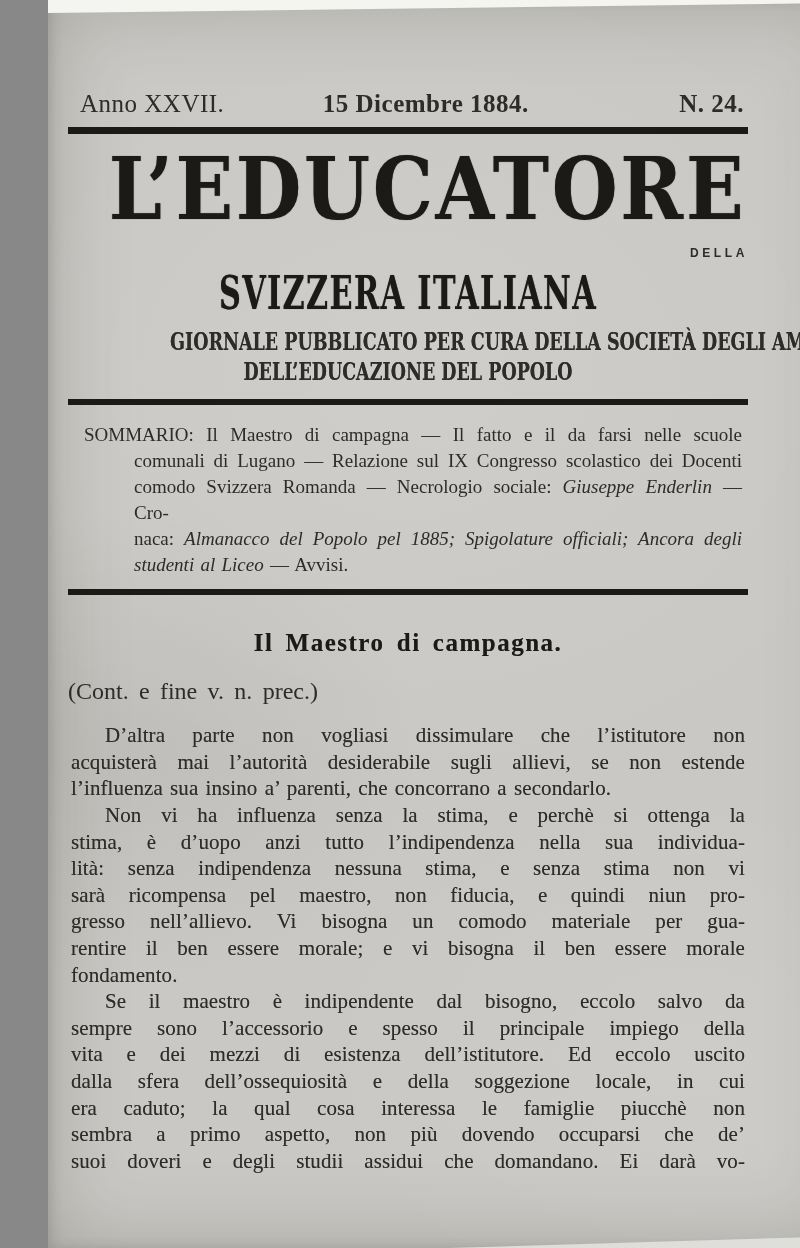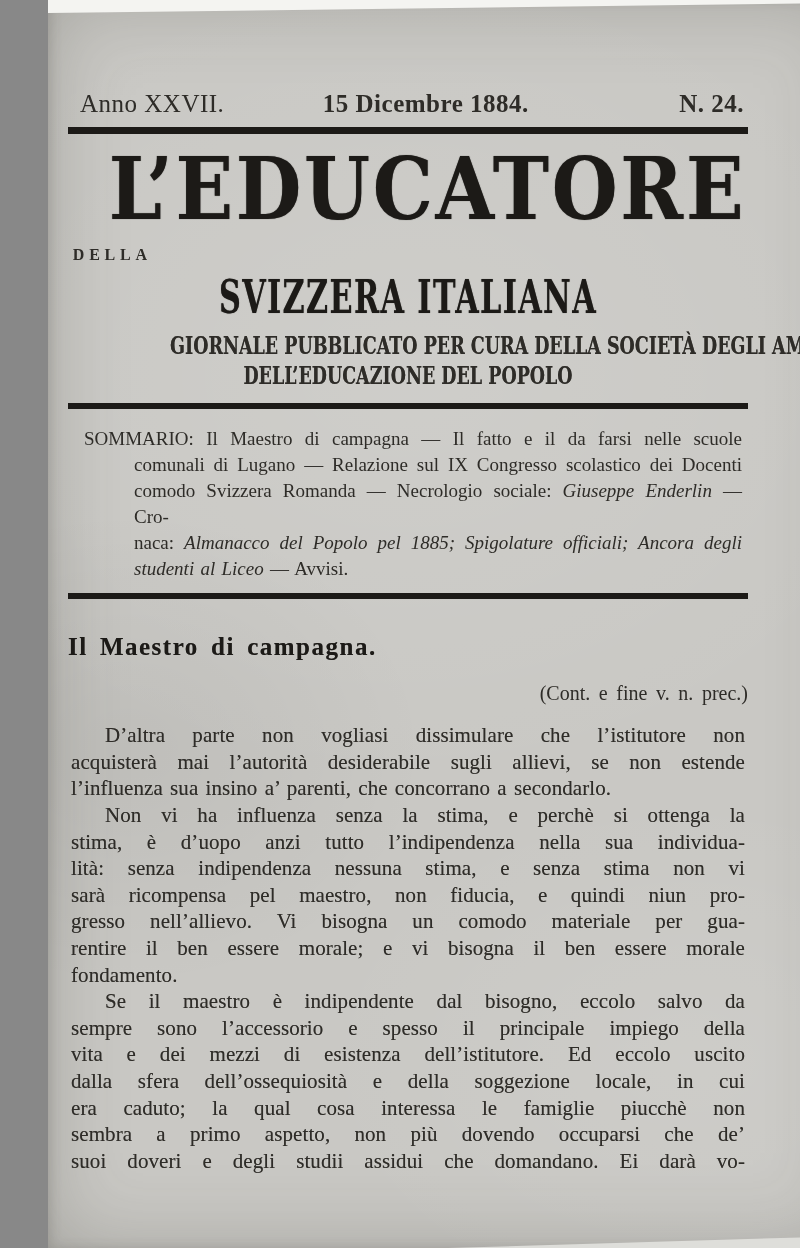--- a/index.html
+++ b/index.html
@@ -66,23 +66,23 @@
     font-family:"DejaVu Serif", serif;
     font-weight:700;
     font-size:86px;line-height:1.05;
     letter-spacing:3px;
     color:var(--ink-heavy);
     transform:scaleX(.88);transform-origin:50% 50%;
     white-space:nowrap;
     text-shadow:0 0 1px rgba(20,18,15,.7);
   }
   .della{
-    margin-top:12px;text-align:left;
-    font-family:Liberation Serif, serif;
-    font-size:16px;font-weight:700;letter-spacing:.3em;
+    margin-top:12px;text-align:right;
+    font-family:Liberation Sans, sans-serif;
+    font-size:12px;font-weight:700;letter-spacing:.3em;
     text-indent:.3em;
     color:var(--ink);
   }
   .region{
     margin-top:10px;text-align:center;
     font-family:"DejaVu Serif", serif;
     font-weight:700;font-size:46px;line-height:1;
     letter-spacing:2px;
     color:var(--ink-heavy);
     transform:scaleX(.66);transform-origin:50% 50%;
@@ -112,29 +112,30 @@
     margin-top:17px;
     margin-left:16px;
     width:658px;
     font-size:19px;line-height:26px;
     word-spacing:.08em;
   }
   .sommario .tline + .tline{padding-left:50px;}
   
   .article-title{
     margin-top:34px;
+    text-align:center;
     font-weight:700;font-size:25px;
     letter-spacing:.06em;word-spacing:.18em;
     color:var(--ink-heavy);
     text-shadow:0 0 .5px rgba(20,18,15,.5);
   }
   .article-cont{
     margin-top:21px;
-    text-align:right;
-    font-size:20px;word-spacing:.18em;
+    text-align:left;
+    font-size:24px;word-spacing:.18em;
   }
   .body-col{
     margin-top:17px;
     margin-left:3px;
     width:674px;
     font-size:21px;line-height:26.6px;
     word-spacing:.09em;letter-spacing:.004em;
     text-shadow:0 0 .5px rgba(40,38,33,.45);
   }
   .tline{

